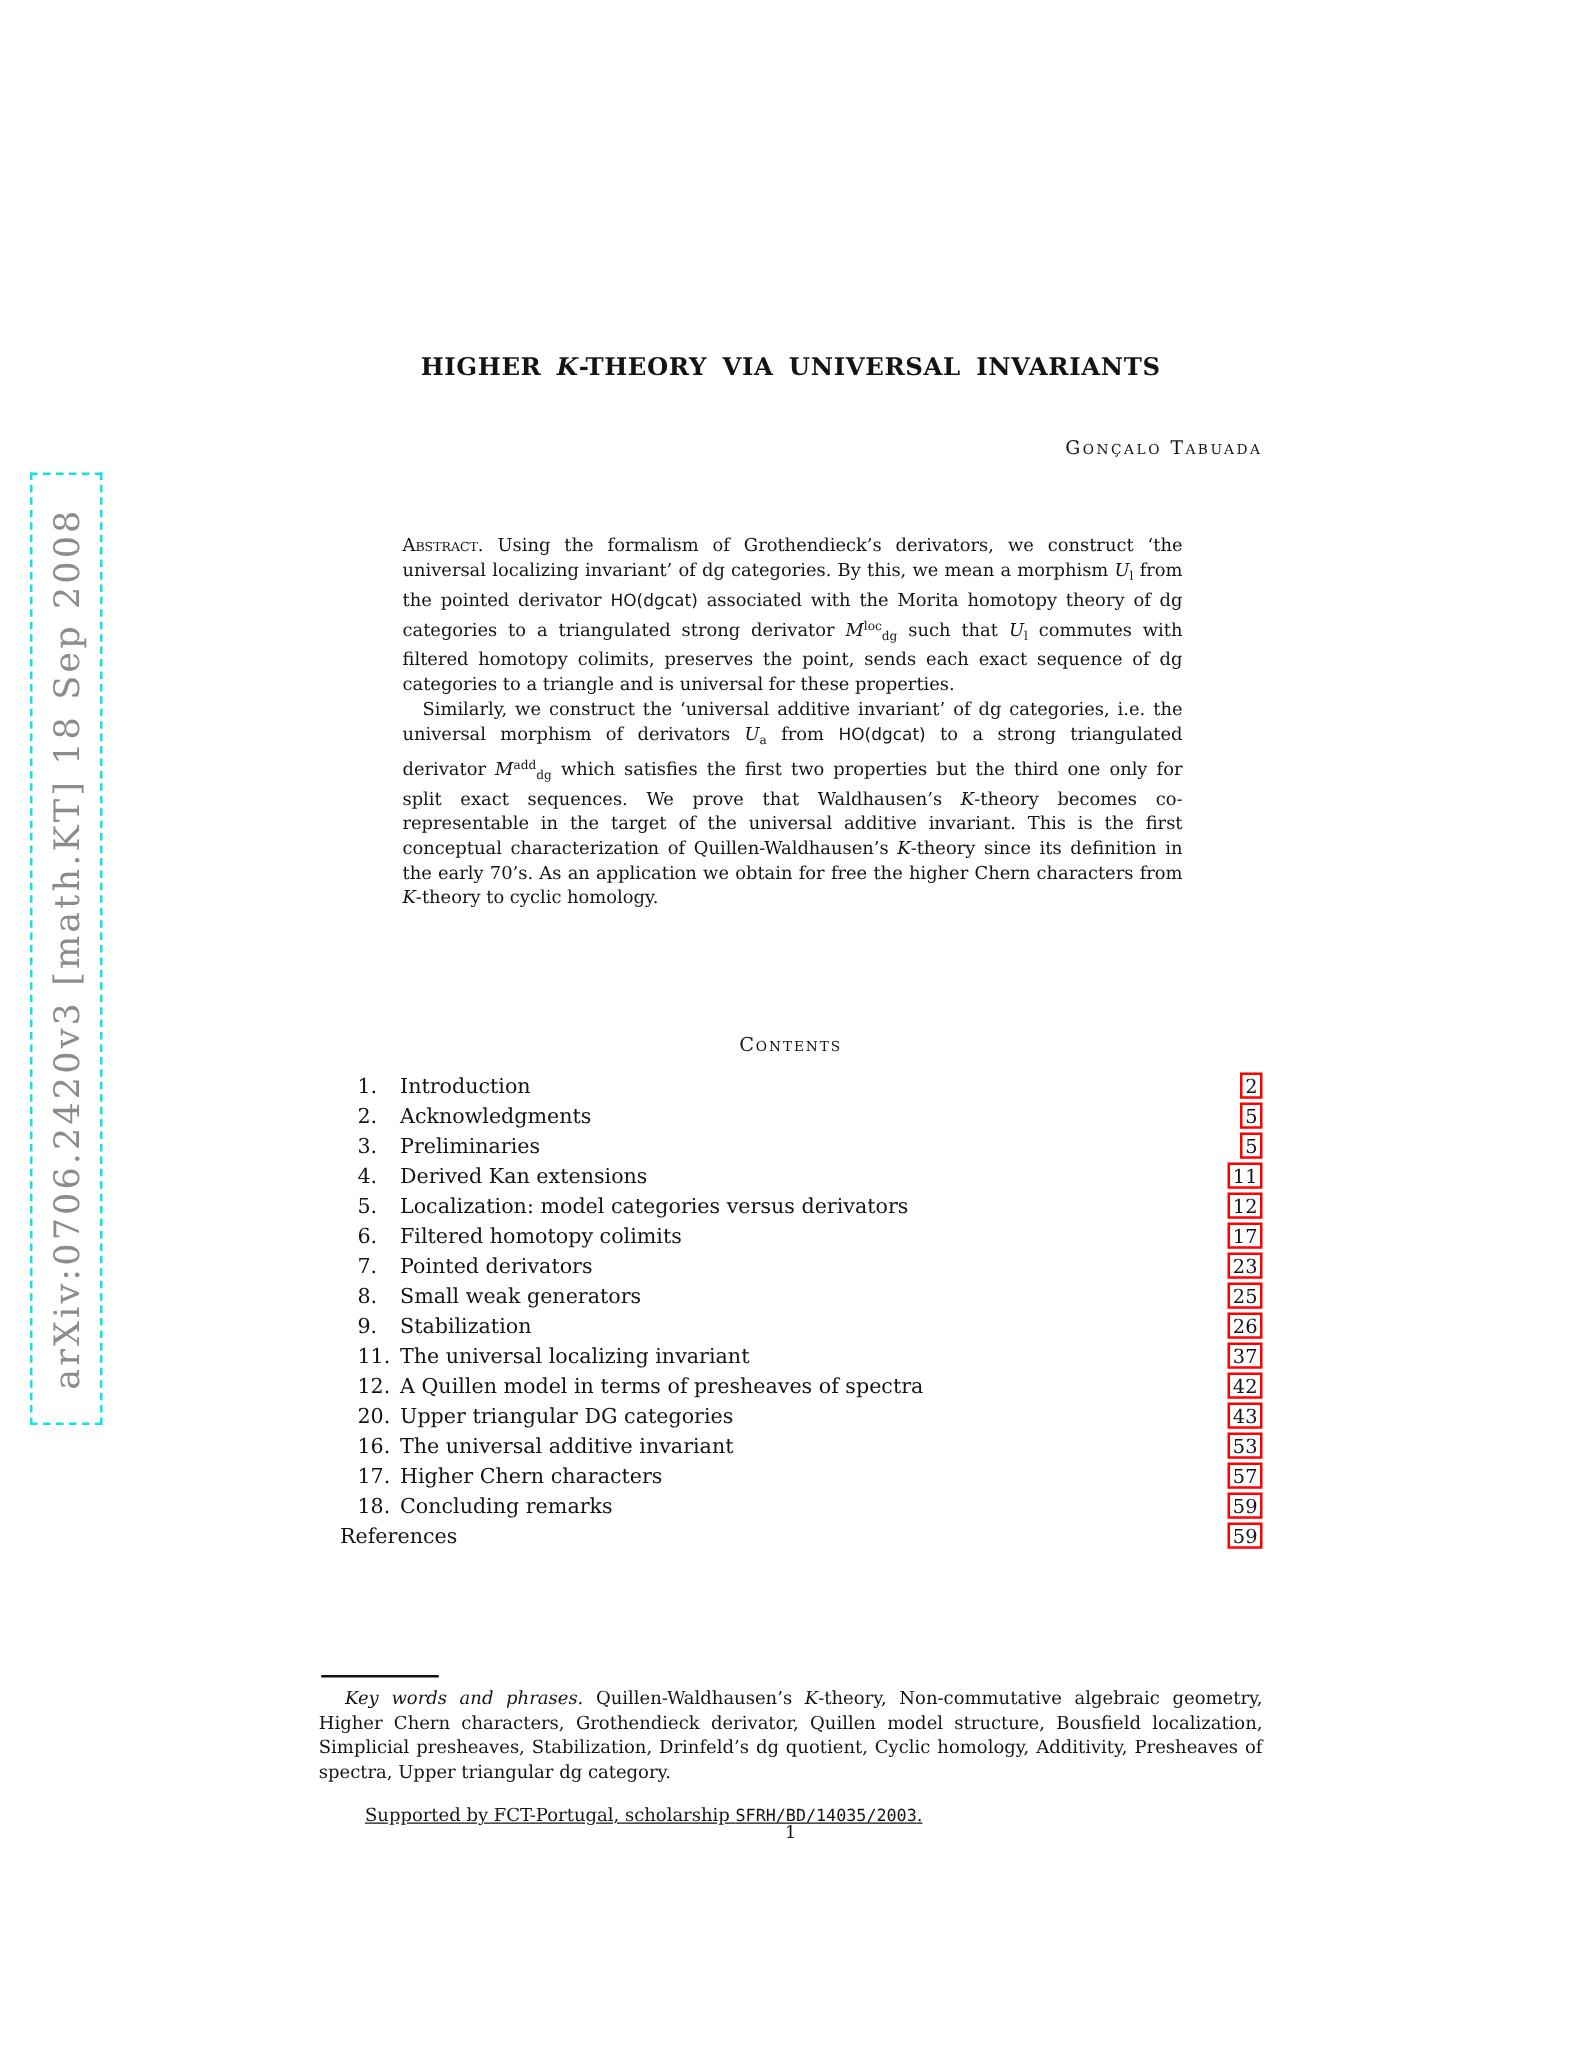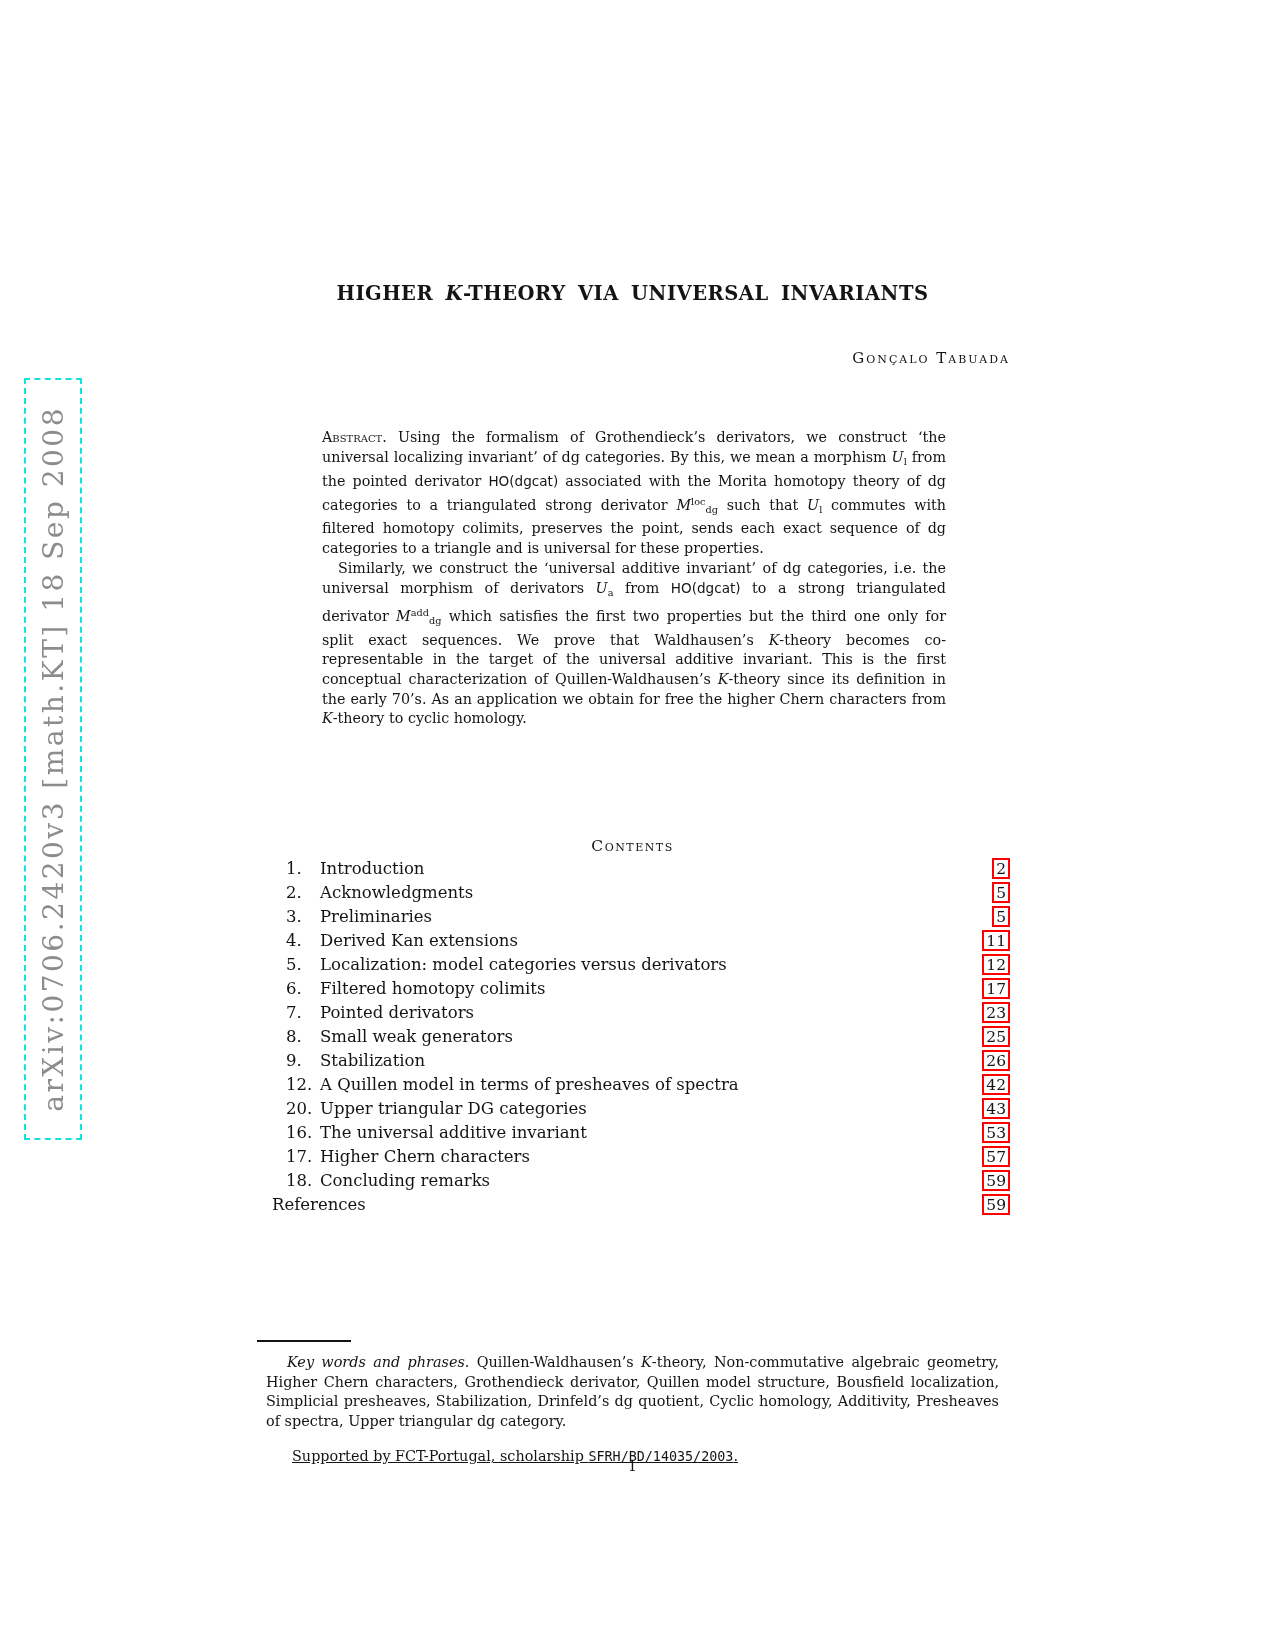--- a/index.html
+++ b/index.html
@@ -27,36 +27,36 @@
   #author{left:255px;top:349px;width:755px;text-align:right;
     font-variant:small-caps;font-size:15px;letter-spacing:2px;}
 
   
   #abstract{left:322px;top:428px;width:624px;font-size:14.3px;line-height:19.7px;text-align:justify;}
   #abstract p{margin:0;}
   #abstract p.p2{text-indent:16px;}
 
   
   #contents-heading{left:255px;top:827px;width:755px;text-align:center;
-    font-variant:small-caps;font-size:15.5px;letter-spacing:1.5px;margin-top:10px;}
+    font-variant:small-caps;font-size:15.5px;letter-spacing:1.5px;}
   #toc{left:272px;top:858px;width:738px;font-size:16.5px;}
   .toc-row{display:flex;align-items:baseline;height:24px;padding-left:14px;}
   .toc-row.flush{padding-left:0;}
   .toc-num{flex:none;width:34px;}
   .toc-label{flex:none;white-space:nowrap;}
   .toc-fill{flex:1;}
   .toc-page{
     flex:none;border:2px solid #ff0000;color:#141414;text-decoration:none;
     font-size:15.5px;line-height:16px;padding:1px 2px 0 2px;text-align:center;min-width:9px;
   }
 
   
   #footnote{left:255px;top:1340px;width:755px;font-size:14.4px;line-height:19.6px;}
   #footnote-rule{width:94px;height:2px;background:#141414;margin:0 0 8px 2px;}
-  #keywords{margin:11px;text-align:justify;text-indent:21px;}
+  #keywords{margin:0;text-align:justify;text-indent:21px;}
   #support{margin:16px;text-indent:21px;text-decoration:underline;}
   #page-number{left:255px;top:1458px;width:755px;text-align:center;font-size:14px;}
 
   
   .it{font-style:italic;}
   .scr{font-style:italic;}
   .sc{font-variant:small-caps;}
   .sans{font-family:"DejaVu Sans","Liberation Sans",sans-serif;font-size:95%;}
   .tt{font-family:"DejaVu Sans Mono","Liberation Mono",monospace;font-size:93%;}
   .sub{font-size:68%;vertical-align:-0.35em;}
@@ -139,20 +139,26 @@
     </div>
 
     <div class="toc-row">
       <span class="toc-num">9.</span>
       <span class="toc-label">Stabilization</span>
       <span class="toc-fill"></span>
       <a href="#" class="toc-page">26</a>
     </div>
 
 
+    <div class="toc-row">
+      <span class="toc-num">11.</span>
+      <span class="toc-label">The universal localizing invariant</span>
+      <span class="toc-fill"></span>
+      <a href="#" class="toc-page">37</a>
+    </div>
 
     <div class="toc-row">
       <span class="toc-num">12.</span>
       <span class="toc-label">A Quillen model in terms of presheaves of spectra</span>
       <span class="toc-fill"></span>
       <a href="#" class="toc-page">42</a>
     </div>
 
     <div class="toc-row">
       <span class="toc-num">20.</span>

